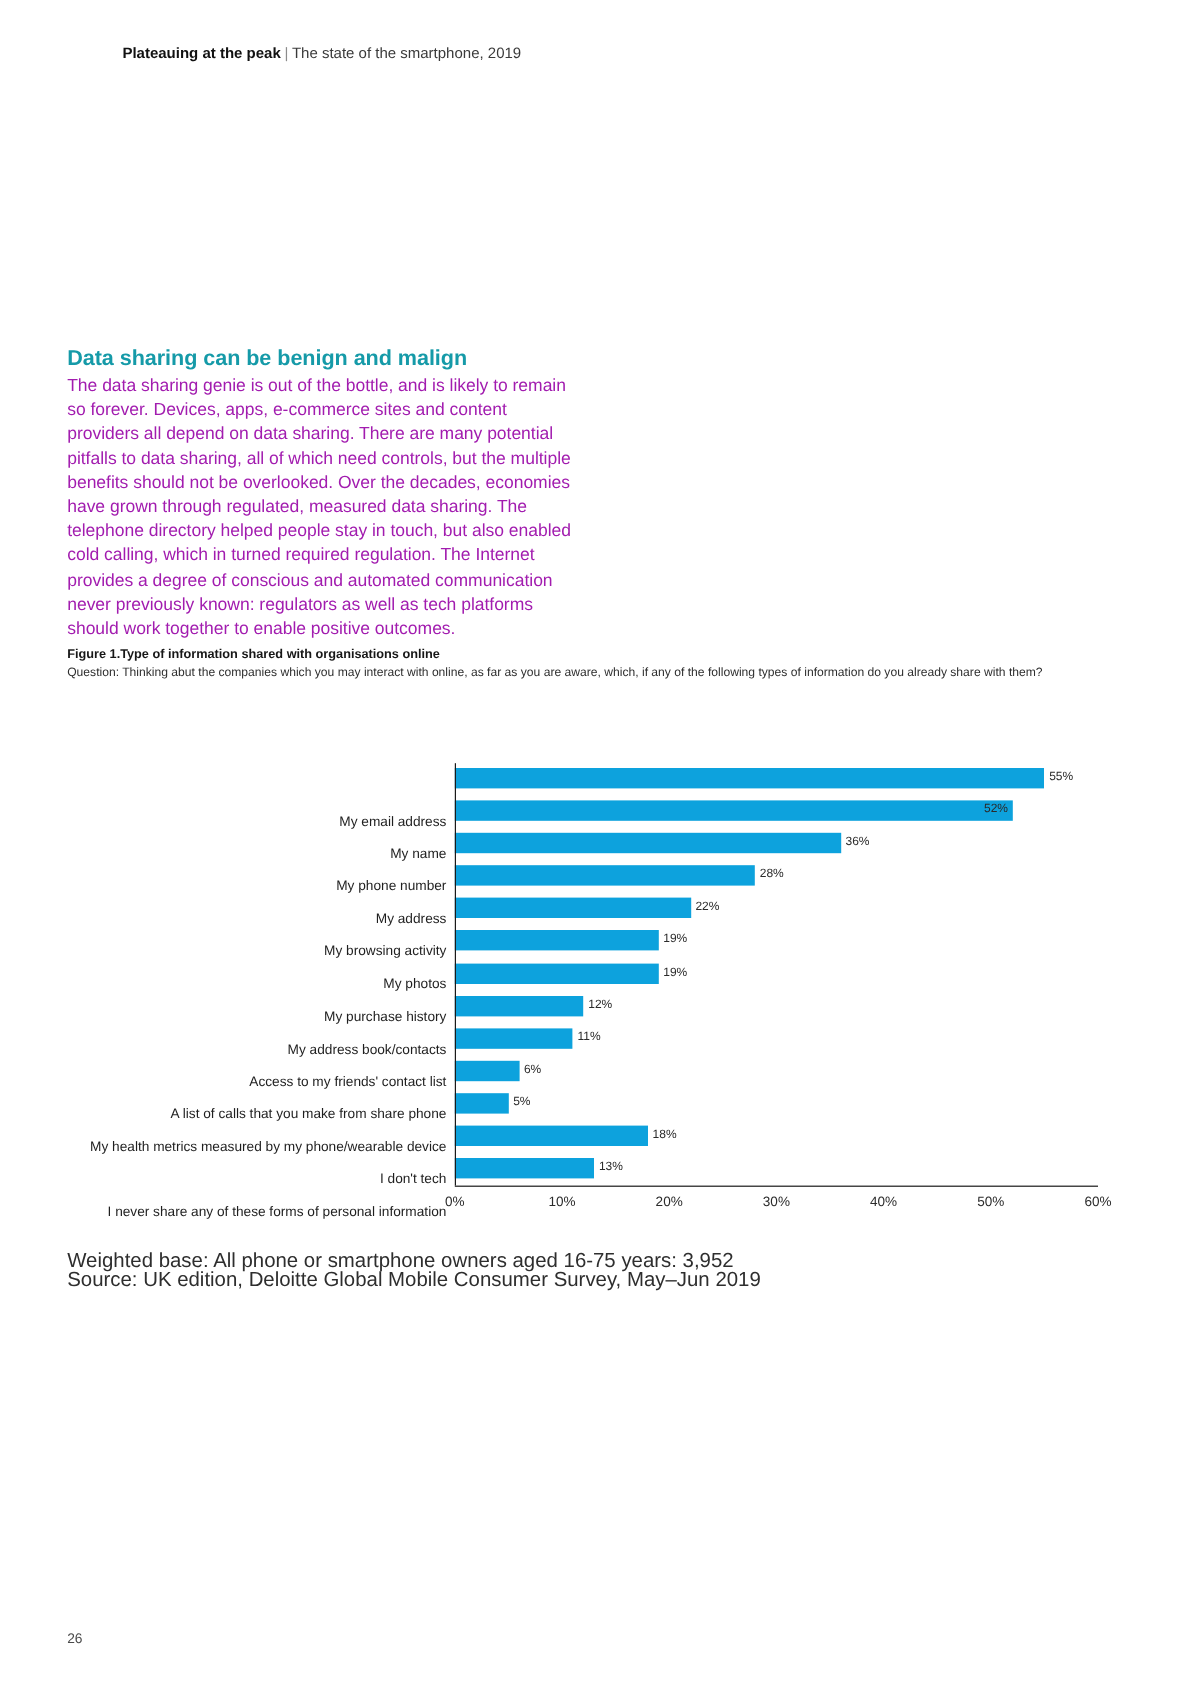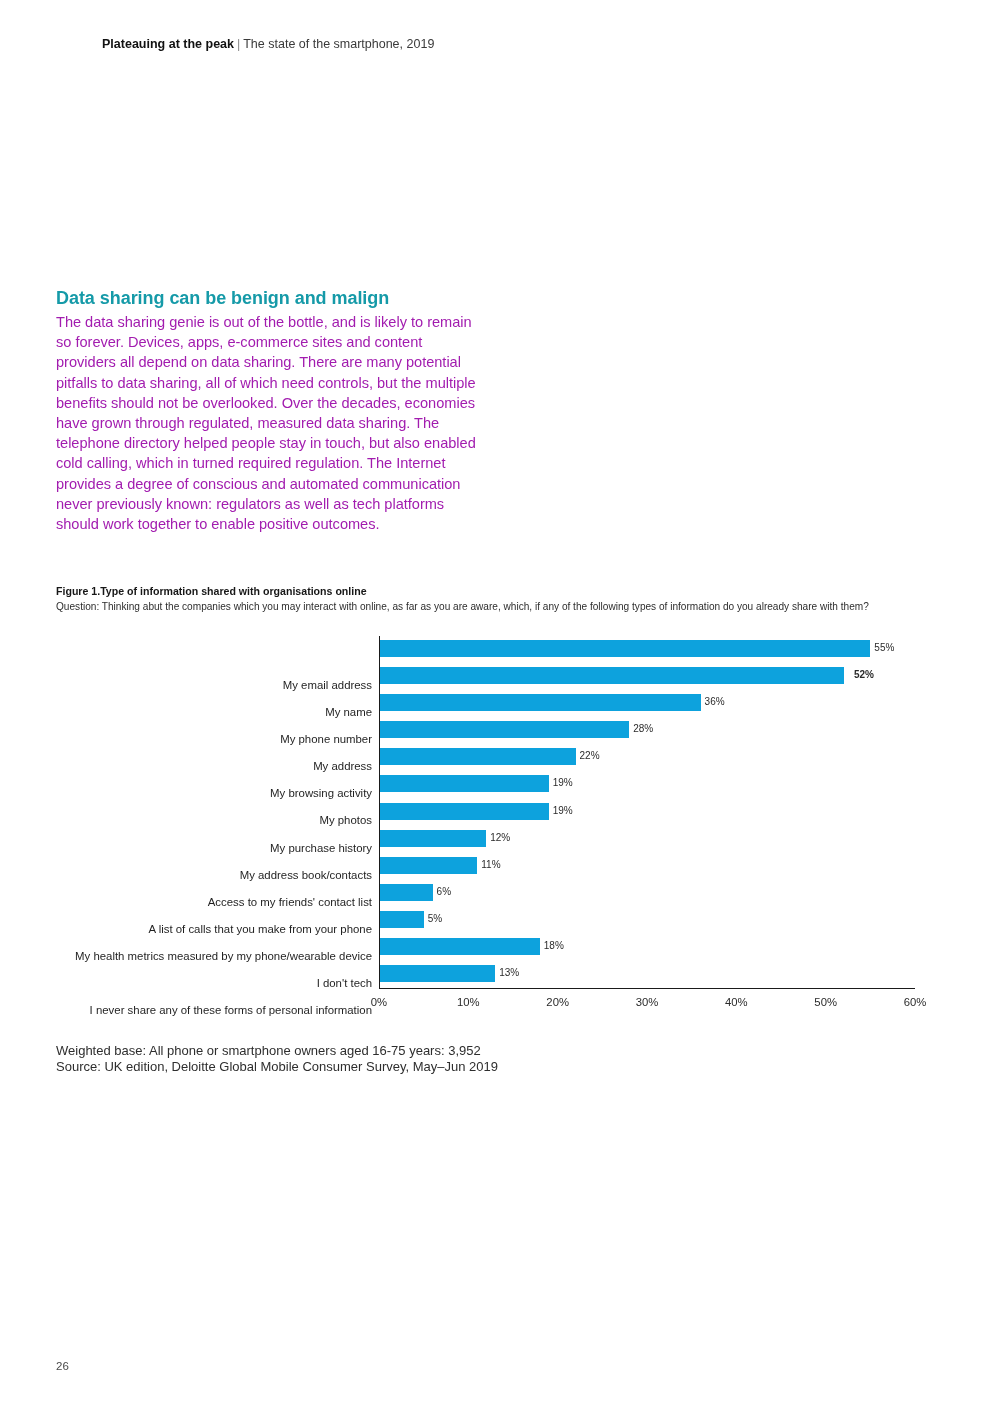--- a/index.html
+++ b/index.html
@@ -59,21 +59,21 @@
     line-height: 20.2px;
     color: #a21caf;
     margin: 0;
     letter-spacing: -0.02px;
   }
 
   
   .figure {
     position: absolute;
     left: 56px;
-    top: 584px;
+    top: 538px;
     width: 886px;
   }
   .figure-title {
     font-size: 10.6px;
     font-weight: bold;
     color: #171717;
     line-height: 14px;
     margin: 0;
   }
   .figure-question {
@@ -167,21 +167,21 @@
     color: #2b2b2b;
     transform: translateX(-50%);
     white-space: nowrap;
   }
 
   
   .figure-notes {
     position: absolute;
     left: 56px;
     top: 1043px;
-    font-size: 13px;
+    font-size: 17px;
     line-height: 15.6px;
     color: #2e2e2e;
   }
   .figure-notes div {
     white-space: nowrap;
   }
 
   
   .page-number {
     position: absolute;
@@ -214,21 +214,21 @@
         <div class="row-label">My email address</div>
         <div class="row-track">
           <div class="row-bar" style="width: 491.333px; background: rgb(13, 162, 221);"></div>
           <div class="row-value" style="left: 495.333px;">55%</div>
         </div>
       </div>
       <div class="chart-row">
         <div class="row-label">My name</div>
         <div class="row-track">
           <div class="row-bar" style="width: 464.533px; background: rgb(13, 162, 221);"></div>
-          <div class="row-value" style="left: 475px; font-weight: bold;">52%</div>
+          <div class="row-value" style="left: 441px;">52%</div>
         </div>
       </div>
       <div class="chart-row">
         <div class="row-label">My phone number</div>
         <div class="row-track">
           <div class="row-bar" style="width: 321.6px; background: rgb(13, 162, 221);"></div>
           <div class="row-value" style="left: 325.6px;">36%</div>
         </div>
       </div>
       <div class="chart-row">
@@ -267,21 +267,21 @@
         </div>
       </div>
       <div class="chart-row">
         <div class="row-label">Access to my friends' contact list</div>
         <div class="row-track">
           <div class="row-bar" style="width: 98.2667px; background: rgb(13, 162, 221);"></div>
           <div class="row-value" style="left: 102.267px;">11%</div>
         </div>
       </div>
       <div class="chart-row">
-        <div class="row-label">A list of calls that you make from your phone</div>
+        <div class="row-label">A list of calls that you make from share phone</div>
         <div class="row-track">
           <div class="row-bar" style="width: 53.6px; background: rgb(13, 162, 221);"></div>
           <div class="row-value" style="left: 57.6px;">6%</div>
         </div>
       </div>
       <div class="chart-row">
         <div class="row-label">My health metrics measured by my phone/wearable device</div>
         <div class="row-track">
           <div class="row-bar" style="width: 44.6667px; background: rgb(13, 162, 221);"></div>
           <div class="row-value" style="left: 48.6667px;">5%</div>

